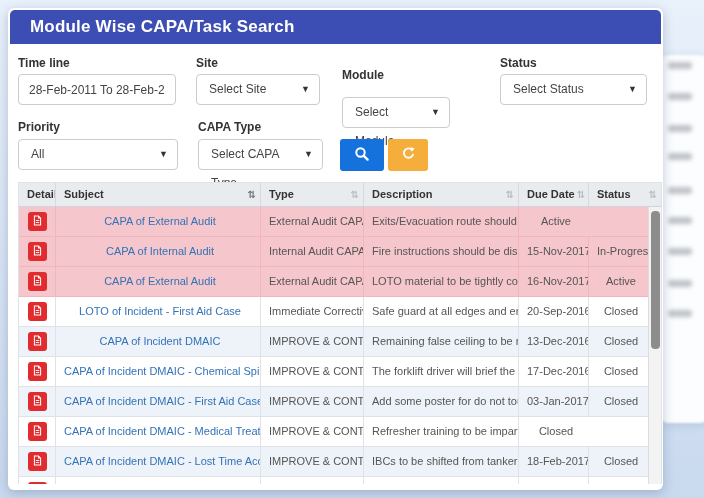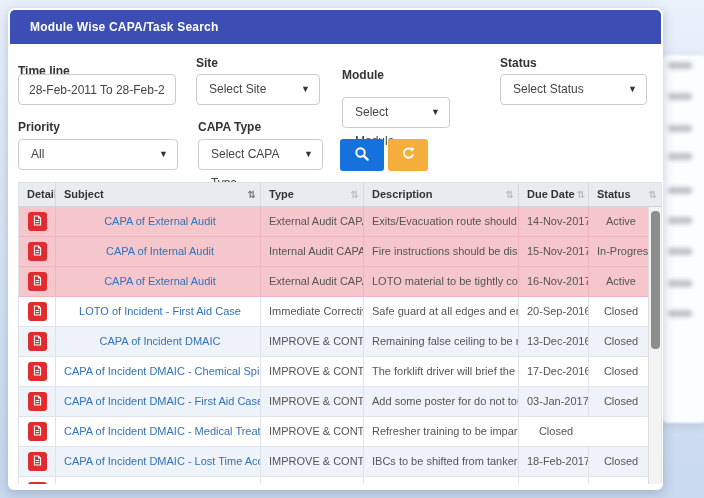--- a/index.html
+++ b/index.html
@@ -28,21 +28,21 @@
     background:#8e9298; opacity:.55; filter:blur(2px);
   }
   
   .card{
     position:absolute; left:8px; top:8px; width:655px; height:482px;
     background:#fff; border-radius:6px; box-shadow:0 3px 12px rgba(50,70,110,.28);
   }
   .titlebar{
     margin:2px 2px 0 2px; height:34px; line-height:34px;
     background:var(--header-bg); border-radius:5px 5px 0 0;
-    color:#fff; font-size:12px; font-weight:bold; padding-left:20px;
+    color:#fff; font-size:17px; font-weight:bold; padding-left:20px;
     letter-spacing:.2px;
   }
   .filter-label{
     position:absolute; font-size:12px; font-weight:bold; color:#333;
   }
   .input-box{
     position:absolute; height:31px; border:1px solid #ccc; border-radius:4px;
     background:#fff; font-size:12px; color:#444; line-height:29px;
     padding:0 10px; width:100%;
   }
@@ -121,21 +121,21 @@
     <div class="bg-blob" style="top: 217px;"></div>
     <div class="bg-blob" style="top: 248px;"></div>
     <div class="bg-blob" style="top: 280px;"></div>
     <div class="bg-blob" style="top: 310px;"></div>
   </div>
 
 <div class="card">
 
   <div class="titlebar">Module Wise CAPA/Task Search</div>
 
-  <div class="filter-label" style="left:10px; top:56px;">Time line</div>
+  <div class="filter-label" style="left:10px; top:48px;">Time line</div>
   <div style="position:absolute; left:10px; top:66px; width:158px;">
     <input class="input-box" value="28-Feb-2011 To 28-Feb-2018" style="">
   </div>
   <div class="filter-label" style="left:188px; top:48px;">Site</div>
   <div class="select-box" style="left:188px; top:66px; width:124px;">
     <span>Select Site</span>
     <span class="caret">▼</span>
   </div>
   <div class="filter-label" style="left:334px; top:48px;margin-top:12px;">Module</div>
   <div class="select-box" style="left:334px; top:66px; width:108px;margin-top:23px;">
@@ -211,21 +211,20 @@
                     <path d="M3.5 1.5 h6 l3 3 v10 h-9 z" fill="none" stroke="#fff" stroke-width="1.5"></path>
                     <path d="M9.5 1.5 v3 h3" fill="none" stroke="#fff" stroke-width="1.5"></path>
                     <line x1="5.5" y1="8" x2="10.5" y2="8" stroke="#fff" stroke-width="1.4"></line>
                     <line x1="5.5" y1="11" x2="10.5" y2="11" stroke="#fff" stroke-width="1.4"></line>
                   </svg></span>
               </button>
             </div>
             <div class="td subject">CAPA of External Audit</div>
             <div class="td">External Audit CAPA</div>
             <div class="td">Exits/Evacuation route should b...</div>
-            <div class="td">14-Nov-2017</div>
             <div class="td">Active</div>
           </div>
           <div class="trow danger">
             <div class="td details">
               <button class="pdf-btn">
                 <span><svg width="11" height="11" viewBox="0 0 16 16">
                     <path d="M3.5 1.5 h6 l3 3 v10 h-9 z" fill="none" stroke="#fff" stroke-width="1.5"></path>
                     <path d="M9.5 1.5 v3 h3" fill="none" stroke="#fff" stroke-width="1.5"></path>
                     <line x1="5.5" y1="8" x2="10.5" y2="8" stroke="#fff" stroke-width="1.4"></line>
                     <line x1="5.5" y1="11" x2="10.5" y2="11" stroke="#fff" stroke-width="1.4"></line>

